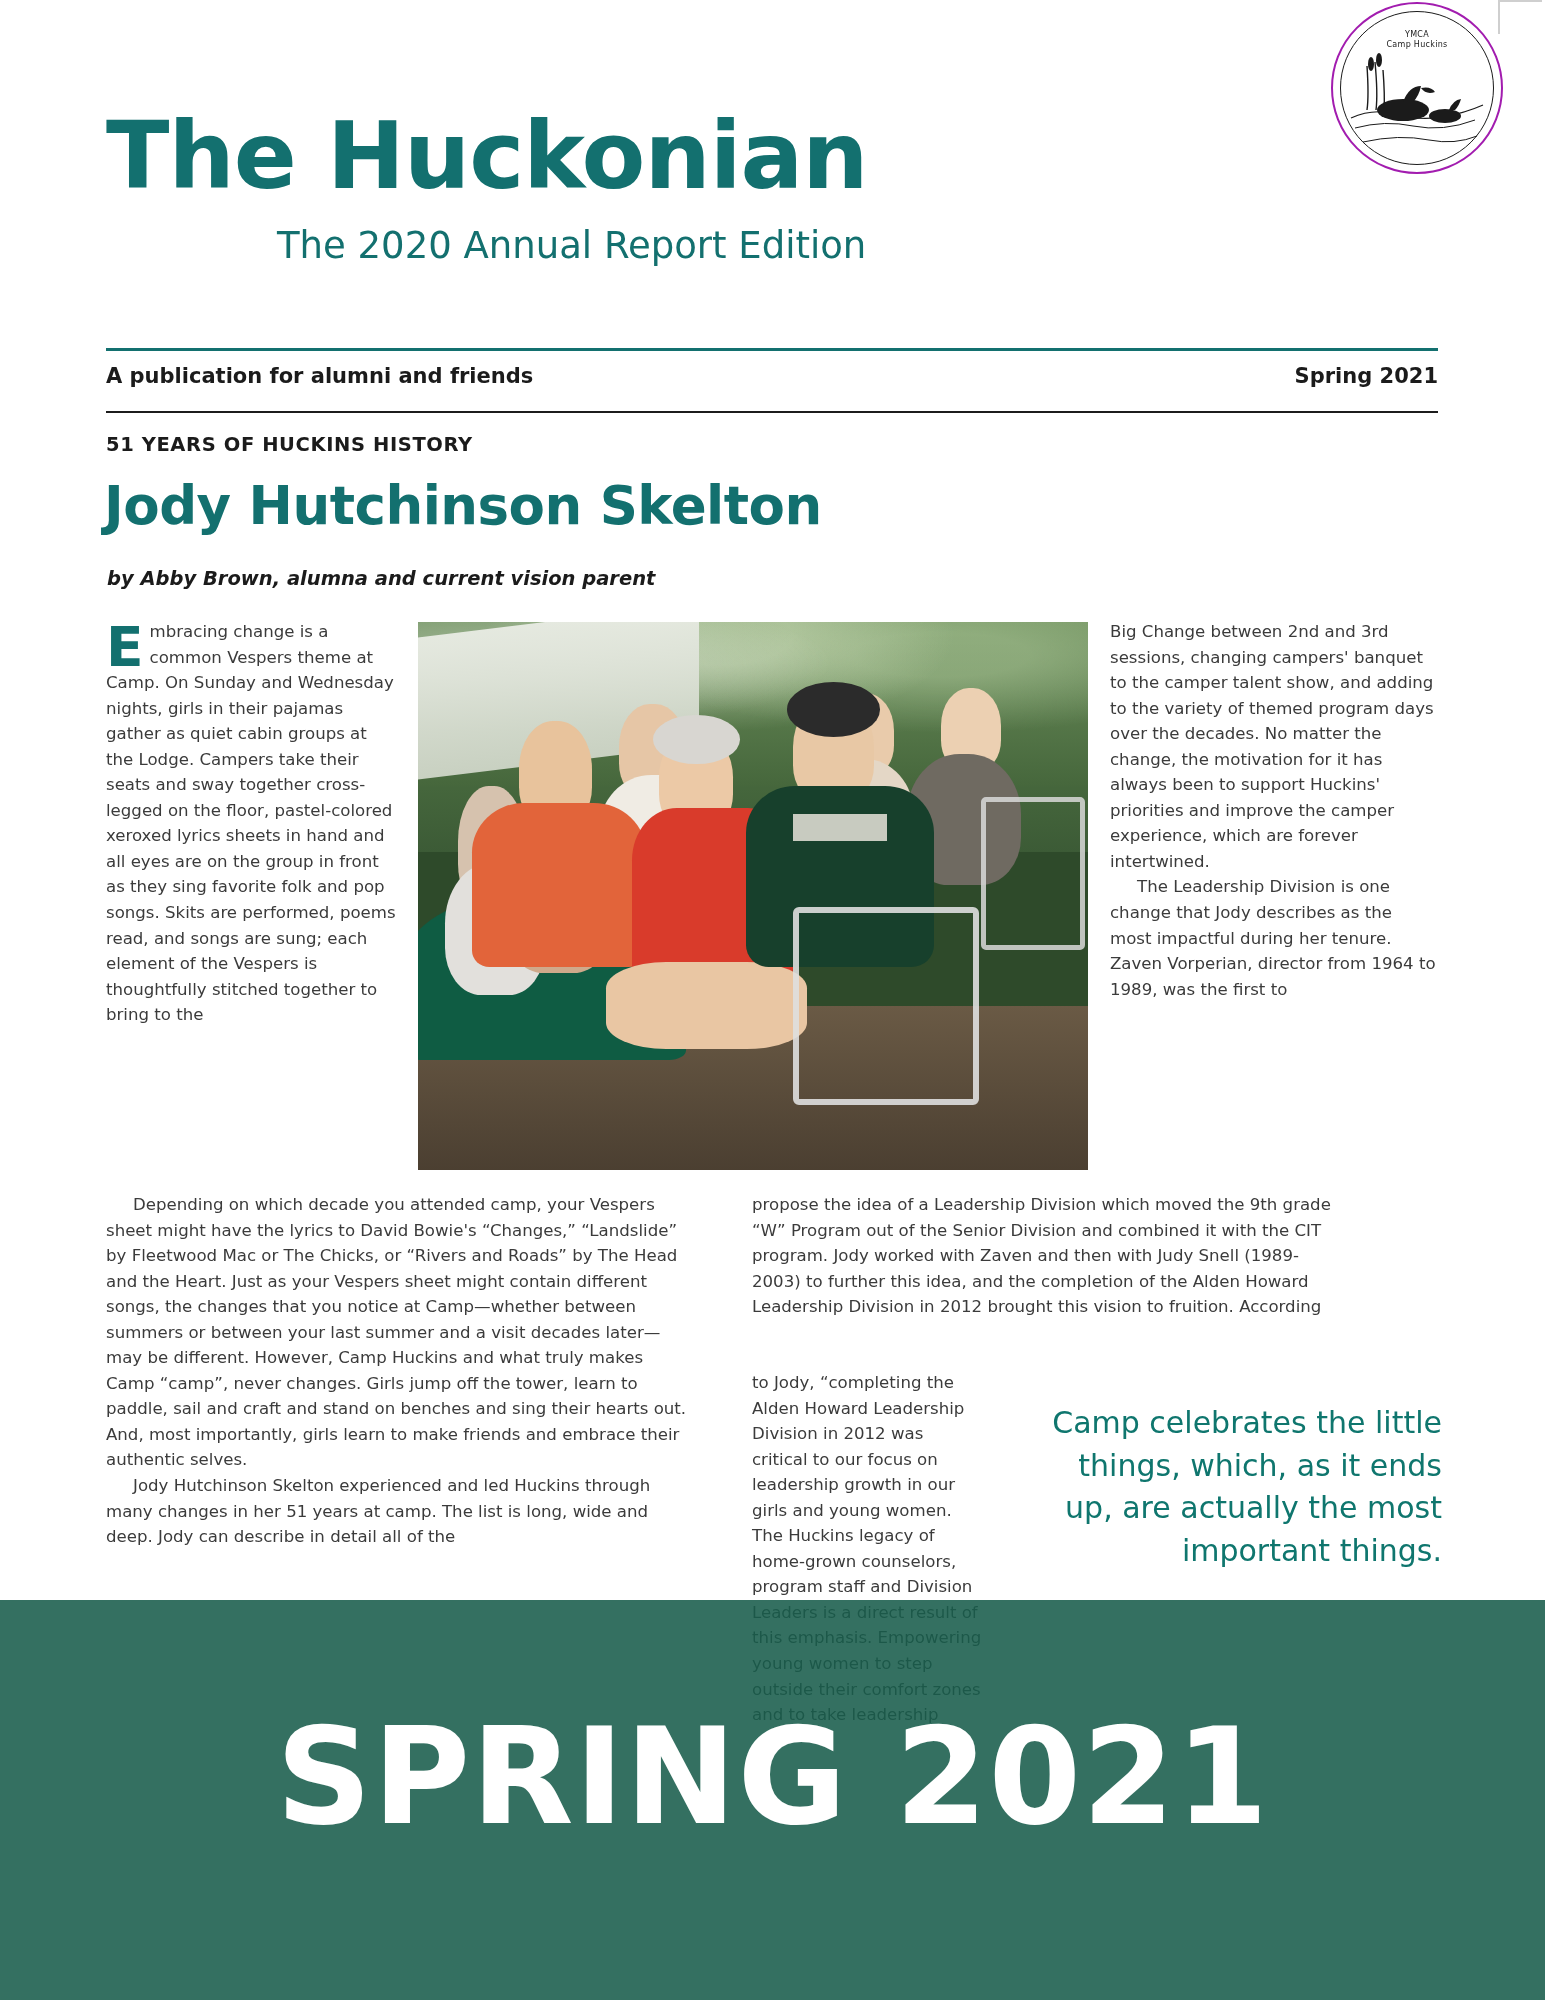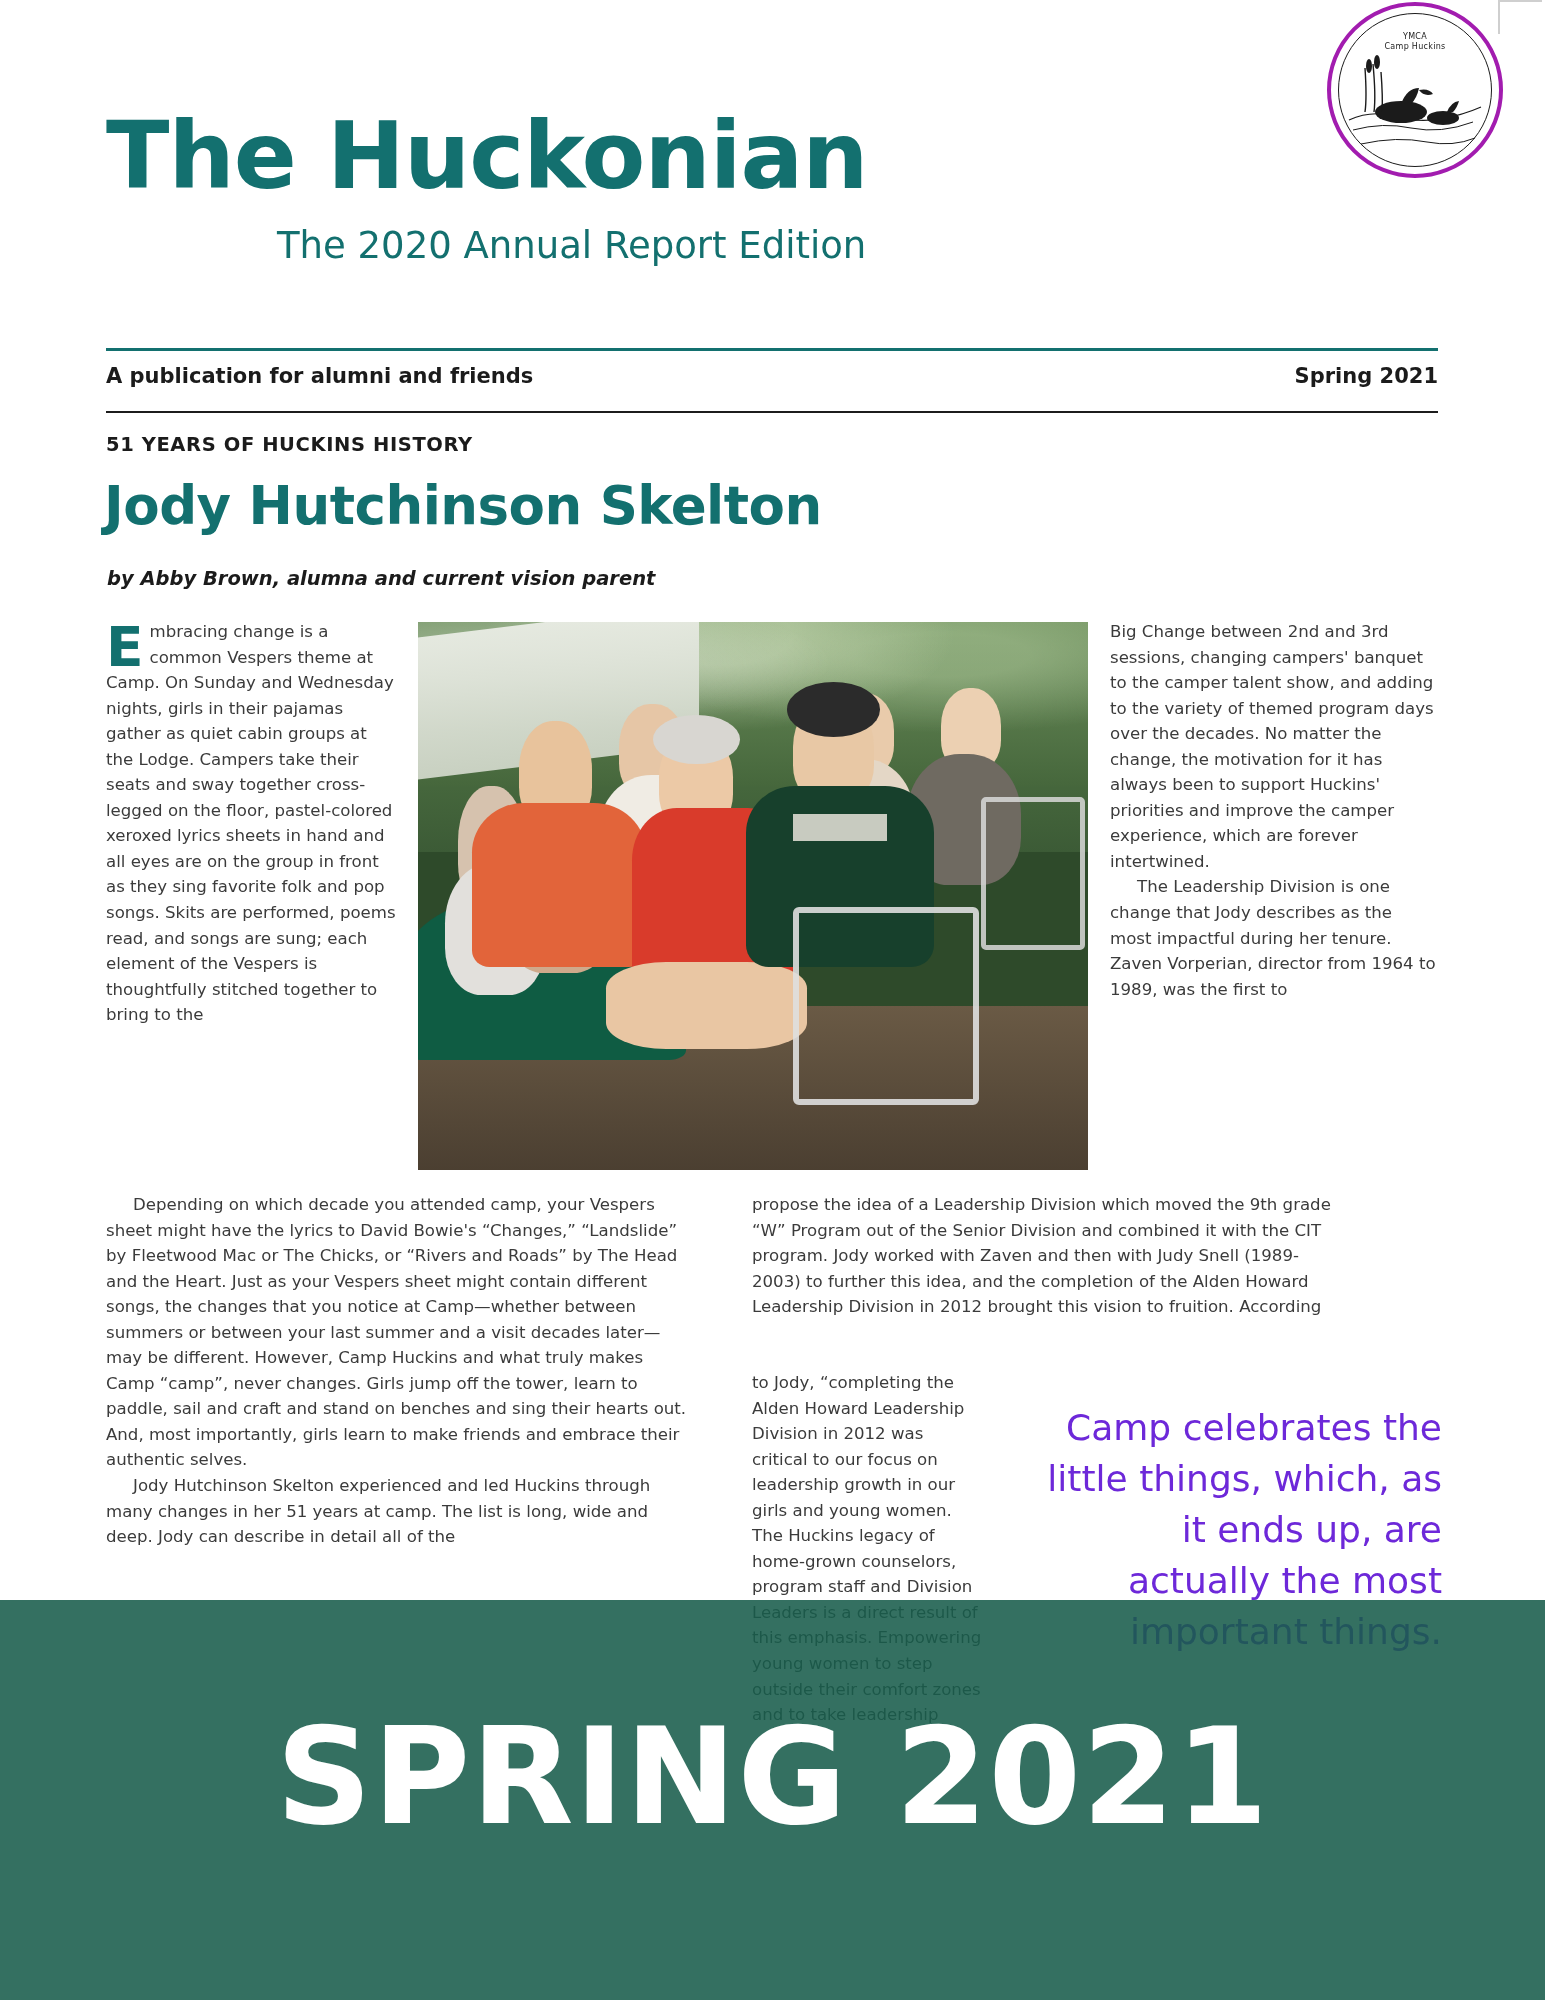--- a/index.html
+++ b/index.html
@@ -48,21 +48,21 @@
     color: #13706f;
     margin: 18px 0 0 171px;
   }
   .logo {
     position: absolute;
     right: 42px;
     top: 2px;
     width: 168px;
     height: 168px;
     border-radius: 50%;
-    border: 4px solid #a21caf;
+    border: 2px solid #a21caf;
     background: #ffffff;
     overflow: hidden;
   }
   .logo .ring {
     position: absolute;
     left: 7px; top: 7px; right: 7px; bottom: 7px;
     border-radius: 50%;
     border: 1px solid #1b1b1b;
   }
   .logo .logo-text {
@@ -194,23 +194,23 @@
   }
   .photo .cap {
     position:absolute; border-radius:50%;
   }
 
   .pullquote {
     position: absolute;
     left: 1038px;
     top: 1402px;
     width: 404px;
-    font-size: 36px;
+    font-size: 30px;
     line-height: 1.42;
-    color: #6d28d9;
+    color: #0f766e;
     text-align: right;
   }
 
   .col-b-left  { left: 106px; top: 1192px; width: 590px; }
   .col-b-mid   { left: 752px; top: 1192px; width: 590px; }
   .col-c-mid   { left: 752px; top: 1370px; width: 230px; }
 
   .overlay {
     position: absolute;
     left: 0;

